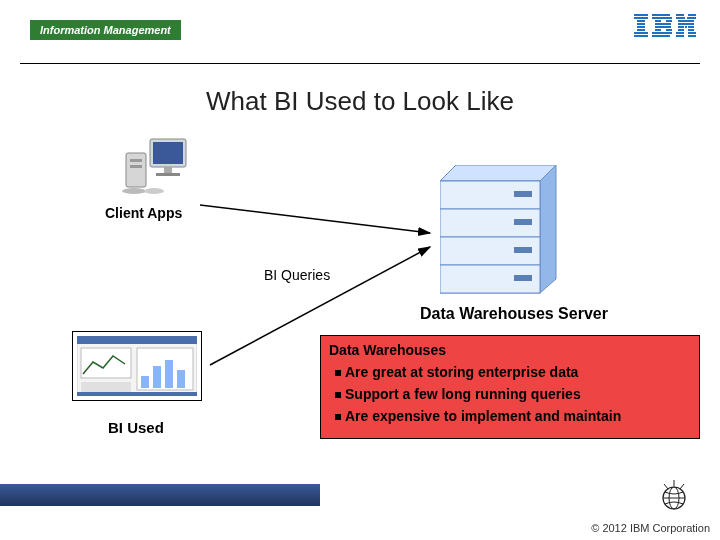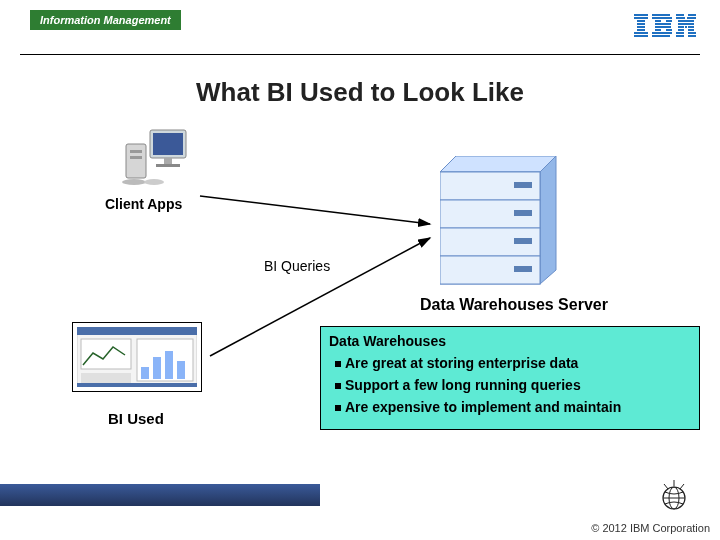--- a/index.html
+++ b/index.html
@@ -6,43 +6,43 @@
   body {
     width: 720px;
     height: 540px;
     background: #fff;
     font-family: Arial, Helvetica, sans-serif;
     position: relative;
     overflow: hidden;
   }
   .header {
     position: relative;
-    height: 55px;
-    padding: 10px 24px 0 10px;
+    height: 64px;
+    padding: 20px 24px 0 10px;
     border-bottom: 1px solid #000;
     margin: 0 20px;
   }
   .info-mgmt {
     background: #2e7d32;
     color: #fff;
     font-size: 11px;
     font-weight: bold;
     font-style: italic;
     padding: 4px 10px;
     display: inline-block;
   }
   .ibm-logo {
     position: absolute;
     right: 4px;
     top: 14px;
   }
   .title {
     text-align: center;
     font-size: 26px;
-    font-weight: bold;
+    font-weight: normal;
     color: #222;
     margin-top: 22px;
   }
   .diagram {
     position: relative;
     height: 290px;
     margin-top: 18px;
   }
   
   .client-icon {
@@ -87,21 +87,21 @@
     font-size: 15px;
     font-weight: bold;
   }
   
   .callout {
     position: absolute;
     left: 320px; top: 200px;
     width: 380px;
     border: 1px solid #000;
     padding: 6px 8px 8px 8px;
-    background: #5eead4;
+    background: #ef4444;
     font-size: 14px;
   }
   .callout-title {
     font-weight: bold;
     margin-bottom: 6px;
   }
   .callout-list div {
     font-weight: bold;
     margin: 6px 0 6px 6px;
   }

